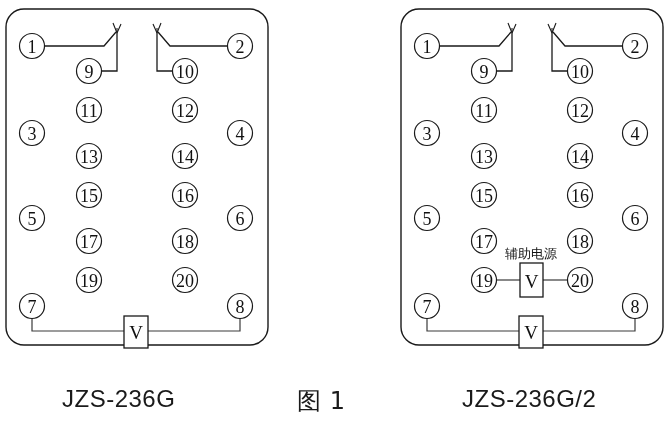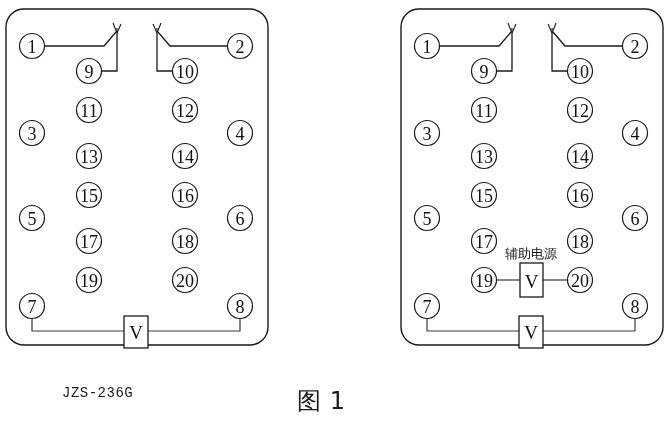--- a/index.html
+++ b/index.html
@@ -21,22 +21,22 @@
     height: 435px;
   }
   .diagram-svg {
     position: absolute;
     left: 0; top: 0;
     width: 672px;
     height: 435px;
   }
   .caption {
     position: absolute;
-    font-family: Liberation Mono, monospace;
-    font-size: 14px;
+    font-family: Liberation Sans, sans-serif;
+    font-size: 24px;
     color: #1a1a1a;
     white-space: nowrap;
     letter-spacing: 0.5px;
   }
   #caption-left  { left: 62px;  top: 385px; }
   #caption-mid   { left: 297px; top: 385px; }
   #caption-right { left: 462px; top: 385px; }
   .cn { font-family: "DejaVu Sans", sans-serif; font-size: 24px; }
 </style>
 </head>
@@ -299,14 +299,15 @@
         <g>
           <circle cx="240" cy="306" r="12.5" fill="#ffffff" stroke="#1a1a1a" stroke-width="1.2"></circle>
           <text x="240" y="313" text-anchor="middle" font-size="18" fill="#111111">8</text>
         </g>
       </g>
     </g>
   </svg>
 
   <div class="caption" id="caption-left">JZS-236G</div>
   <div class="caption cn" id="caption-mid">图 1</div>
+  <div class="caption" id="caption-right">JZS-236G/2</div>
 
 </div>
 
 </body></html>

